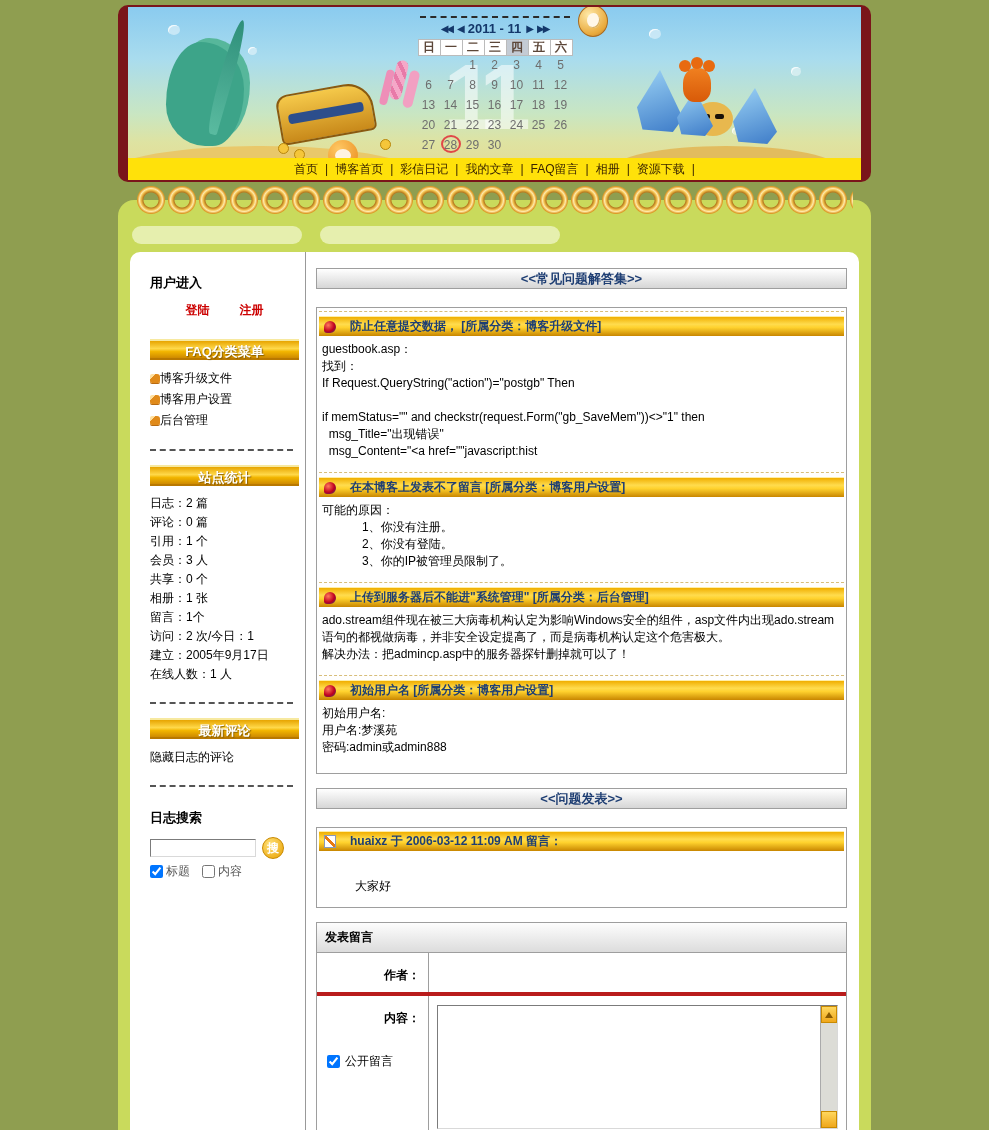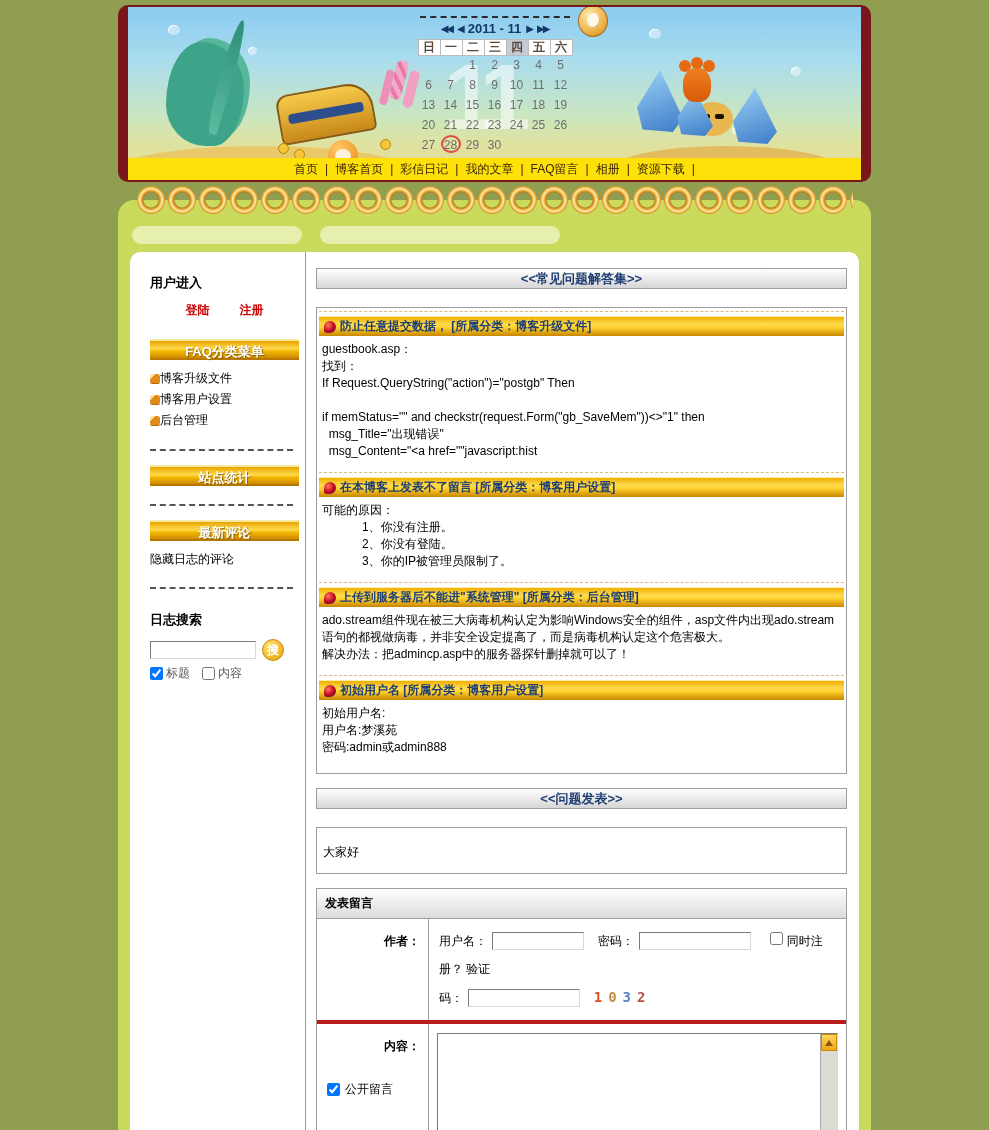--- a/index.html
+++ b/index.html
@@ -132,30 +132,30 @@
 
   
   .section-head{ border:1px solid #9E9E9E; background:linear-gradient(180deg,#FFFFFF,#D6D6D6);
     height:21px; line-height:19px; text-align:center; color:#1E3E73; font-weight:bold;
     font-size:13px; margin-bottom:18px; }
   .faq-box{ border:1px solid #9E9E9E; padding:0 2px 8px; }
   .faq-item{ border-top:1px dashed #D8BE7A; padding-top:4px; margin-top:3px; }
   .gold-bar{ min-height:19px; line-height:19px;
     background:linear-gradient(180deg,#F0AE00 0%,#FFDC4E 38%,#FFD22E 55%,#C88600 100%);
     border-top:1px solid #FFEFA8; color:#1E3E73; font-weight:bold; font-size:12px;
-    display:flex; align-items:center; gap:4px; padding:0 5px; }
+    display:flex; align-items:center; gap:14px; padding:0 5px; }
   .faq-icon{ width:12px; height:12px; flex:none; display:inline-block;
     border-radius:50% 50% 50% 3px;
     background:radial-gradient(circle at 35% 35%,#FF7A5A,#C00020 55%,#243A78 100%); }
   .edit-icon{ width:12px; height:13px; flex:none; display:inline-block; border:1px solid #8899BB;
     background:linear-gradient(45deg,transparent 42%,#E87A10 42%,#E87A10 58%,transparent 58%),#fff; }
   .faq-body{ font-size:12px; line-height:17px; padding:5px 3px 9px; white-space:pre-wrap; }
   .gap{ height:14px; }
   .comment-box{ border:1px solid #9E9E9E; padding:3px 2px 0; }
-  .comment-body{ padding:13px 4px 12px; }
+  .comment-body{ padding:27px 4px 12px;margin-left:32px; }
 
   
   .form-box{ border:1px solid #9E9E9E; margin-top:14px; }
   .form-title{ background:linear-gradient(180deg,#FDFDFD,#DCDCDC); border-bottom:1px solid #9E9E9E;
     font-weight:bold; padding:6px 8px; }
   .form-row{ display:flex; border-bottom:4px solid #b91c1c; }
   .label-col{ width:112px; flex:none; border-right:1px solid #9E9E9E; padding:14px 8px 8px 0;
     text-align:right; font-weight:bold; }
   .field-col{ flex:1; padding:8px 10px; line-height:28px; }
   .inline-lbl{ margin-right:2px; }
@@ -359,20 +359,41 @@
 
           <div class="cat">
             <span class="cat-icon"></span>
             <span>后台管理</span>
           </div>
         </div>
 
         <div class="dashes"></div>
 
         <div class="gold-head">站点统计</div>
+        <div>
+          <div class="stat-line">日志：2 篇</div>
+
+          <div class="stat-line">评论：0 篇</div>
+
+          <div class="stat-line">引用：1 个</div>
+
+          <div class="stat-line">会员：3 人</div>
+
+          <div class="stat-line">共享：0 个</div>
+
+          <div class="stat-line">相册：1 张</div>
+
+          <div class="stat-line">留言：1个</div>
+
+          <div class="stat-line">访问：2 次/今日：1</div>
+
+          <div class="stat-line">建立：2005年9月17日</div>
+
+          <div class="stat-line">在线人数：1 人</div>
+        </div>
 
         <div class="dashes"></div>
 
         <div class="gold-head">最新评论</div>
         <div class="latest-comment">隐藏日志的评论</div>
 
         <div class="dashes"></div>
 
         <div class="side-title" style="margin-top:22px;">日志搜索</div>
         <div class="search-row">
@@ -437,43 +458,32 @@
             <div class="faq-body">初始用户名:
 用户名:梦溪苑
 密码:admin或admin888</div>
           </div>
         </div>
 
         <div class="gap"></div>
         <div class="section-head">&lt;&lt;问题发表&gt;&gt;</div>
 
         <div class="comment-box">
+          <div class="gold-bar">
+            <span class="edit-icon"></span>
+            <span>huaixz 于 2006-03-12 11:09 AM 留言：</span>
+          </div>
           <div class="comment-body">大家好</div>
         </div>
 
         <div class="form-box">
           <div class="form-title">发表留言</div>
 
           <div class="form-row">
             <div class="label-col">作者：</div>
-            <div class="field-col">
-              <span class="inline-lbl">用户名：</span>
-              <input class="txt" style="width: 92px;" value="">
-              <span class="inline-lbl" style="margin-left:10px;">密码：</span>
-              <input class="txt" style="width: 112px;" value="">
-              <label style="margin-left:16px;">
-                <input type="checkbox" style="">
-                <span>同时注册？</span>
-              </label>
-              <span>验证</span>
-              <br>
-              <span class="inline-lbl">码：</span>
-              <input class="txt" style="width: 112px;" value="">
-              <span class="captcha"><span style="color: rgb(224, 80, 32);">1</span><span style="color: rgb(192, 144, 64);">0</span><span style="color: rgb(85, 133, 197);">3</span><span style="color: rgb(176, 80, 72);">2</span></span>
-            </div>
           </div>
 
           <div class="form-row">
             <div class="label-col">
               <div>内容：</div>
               <label class="public-chk">
                 <input type="checkbox" checked="" style="">
                 <span>公开留言</span>
               </label>
             </div>

